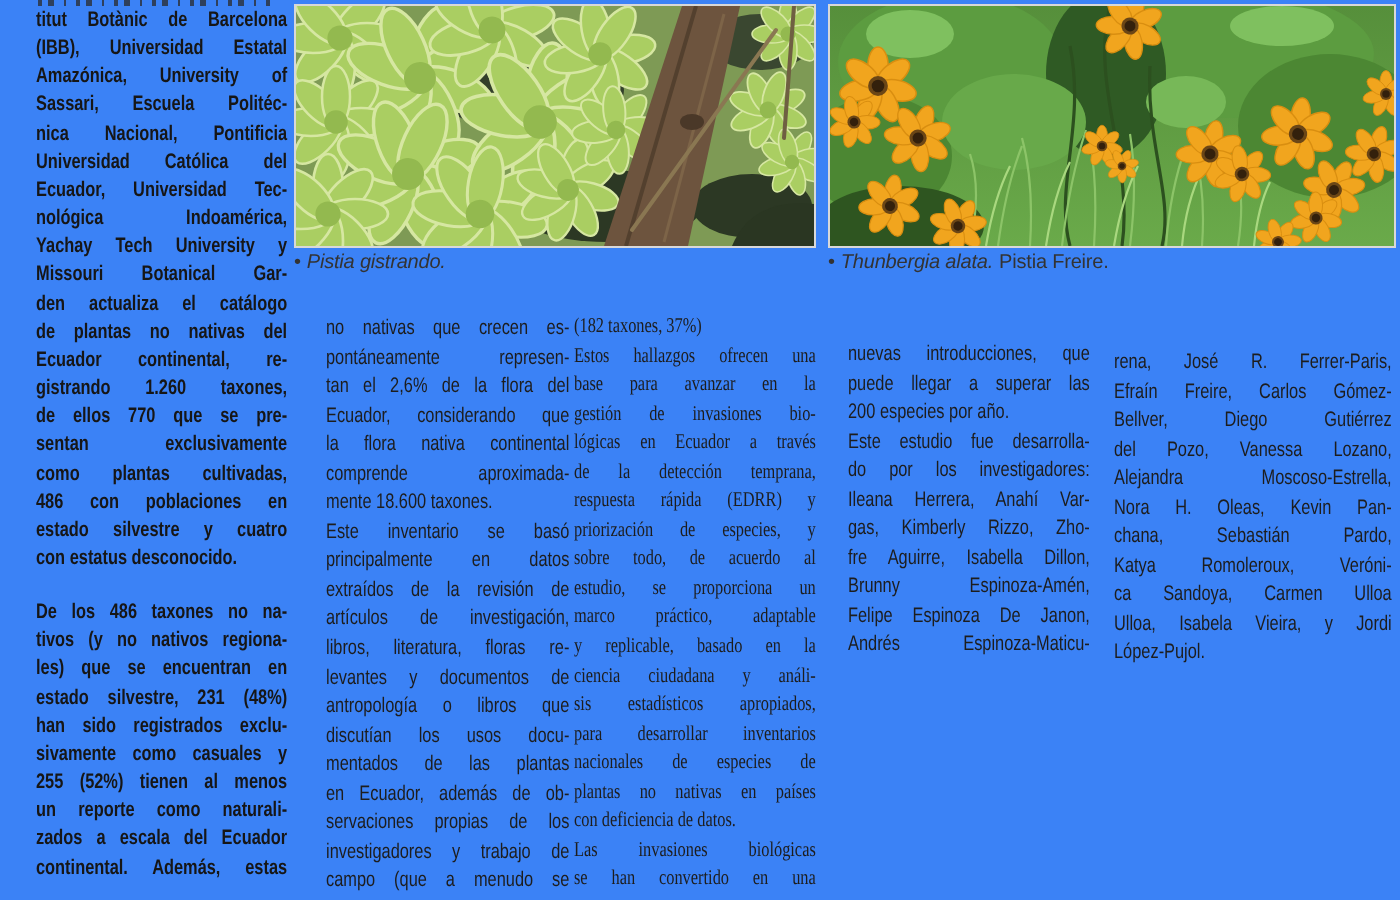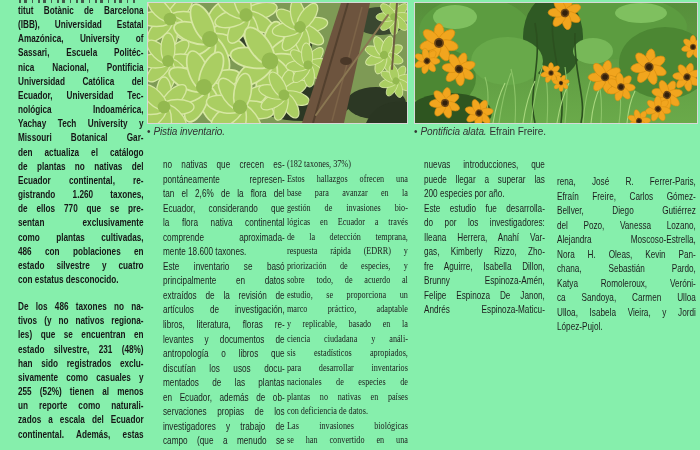--- a/index.html
+++ b/index.html
@@ -1,29 +1,29 @@
 <!DOCTYPE html>
 <html><head>
 <meta charset="utf-8">
 <style>
   html,body{margin:0;padding:0;}
   body{
     width:700px;height:450px;background:#ffffff;overflow:hidden;position:relative;
     font-family:"Liberation Sans", sans-serif;color:#1d1d1d;
   }
-  .page{position:absolute;inset:0;background:#86efac;}
+  .page{position:absolute;inset:0;background:#3b82f6;}
   .remnant{
     position:absolute;left:19px;top:0;width:116px;height:3px;opacity:.75;
     background:repeating-linear-gradient(90deg,#2a2a2a 0 2px,transparent 2px 5px,#2a2a2a 5px 8px,transparent 8px 13px,#2a2a2a 13px 14px,transparent 14px 19px);
   }
   .col{position:absolute;overflow:visible;}
   #c1{left:18px;top:3px;width:126px;}
   #c2{left:163px;top:157px;width:122px;}
   #c3{left:287px;top:157px;width:121px;font-family:Liberation Serif, serif;}
-  #c4{left:424px;top:157px;width:121px;}
+  #c4{left:424px;top:170px;width:121px;}
   #c5{left:557px;top:174px;width:139px;}
   .cb{transform:scaleX(0.78);transform-origin:0 0;font-size:10.5px;line-height:14.55px;}
   .cb1{width:161px;font-weight:bold;line-height:14.15px;color:#161616;}
   .cb2{width:156px;} .cb3{width:155px;} .cb4{width:155px;} .cb5{width:178px;}
   .para{margin:0;}
   .cb1 .para + .para{margin-top:13px;}
   .ln{text-align:justify;text-align-last:justify;white-space:nowrap;}
   .ln.lastln{text-align-last:left;}
   figure.photo{
     margin:0;position:absolute;top:2px;height:120px;
@@ -216,24 +216,24 @@
         <use href="#flw" transform="translate(252,92) scale(1.2) rotate(28)"></use>
         <use href="#flw" transform="translate(243,106) scale(1.0) rotate(50)"></use>
         <use href="#flw" transform="translate(272,74) scale(1.1) rotate(18)"></use>
         <use href="#flw" transform="translate(278,44) scale(0.9)"></use>
         <use href="#flw" transform="translate(224,118) scale(0.9) rotate(35)"></use>
       </g>
     </svg>
   </figure>
 
   <div class="caption" id="cap1">
-    <span>•</span><span class="species">Pistia inventario.</span><span class="credit"></span>
+    <span>•</span><span class="species">Pistia gistrando.</span><span class="credit"></span>
   </div>
   <div class="caption" id="cap2">
-    <span>•</span><span class="species">Pontificia alata.</span><span class="credit">Efrain Freire.</span>
+    <span>•</span><span class="species">Thunbergia alata.</span><span class="credit">Pistia Freire.</span>
   </div>
 
   <div class="col" id="c2">
     <div class="cb cb2">
         <div class="para">
           <div class="ln">no nativas que crecen es-</div>
           <div class="ln">pontáneamente represen-</div>
           <div class="ln">tan el 2,6% de la flora del</div>
           <div class="ln">Ecuador, considerando que</div>
           <div class="ln">la flora nativa continental</div>

